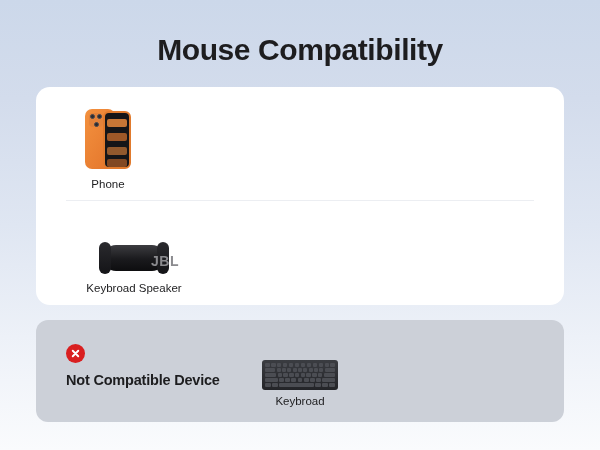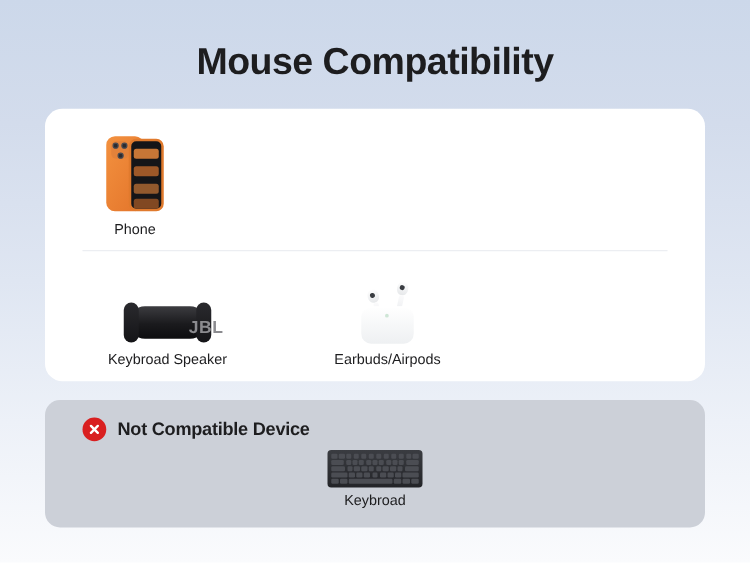--- a/index.html
+++ b/index.html
@@ -114,24 +114,24 @@
 
   .row-two .device { width: 128px; }
   .row-bad .device { width: 104px; }
   .row-bad .device .art { height: 48px; }
   .row-bad .device .caption { margin-top: 5px; }
 
   
   .bad-header {
     position: absolute;
     left: 30px;
-    top: 14px;
+    top: 24px;
     display: flex;
-    align-items: center;
     gap: 9px;
+    flex-direction: column;
   }
 
   .x-badge {
     width: 19px;
     height: 19px;
     border-radius: 50%;
     background: #d91f20;
     display: flex;
     align-items: center;
     justify-content: center;
@@ -444,36 +444,20 @@
           <div class="tube"></div>
           <div class="cap cl"></div>
           <div class="cap cr"></div>
           <div class="logo">JBL</div>
         </div>
       </div>
       <div class="caption">Keybroad Speaker</div>
     </div>
 
 
-    <div class="device">
-      <div class="art">
-        <div class="ap">
-          <div class="bud b1">
-              <div class="head"></div>
-              <div class="stem"></div>
-            </div>
-          <div class="bud b2">
-              <div class="head"></div>
-              <div class="stem"></div>
-            </div>
-          <div class="case"></div>
-        </div>
-      </div>
-      <div class="caption">Earbuds/Airpods</div>
-    </div>
 
   </div>
 </section>
 
 <section class="incompat-card">
 
   <div class="bad-header">
     <span class="x-badge">
       <svg width="11" height="11" viewBox="0 0 12 12" aria-hidden="true">
         <path d="M3 3 L9 9 M9 3 L3 9" stroke="#ffffff" stroke-width="2.1" stroke-linecap="round"></path>

